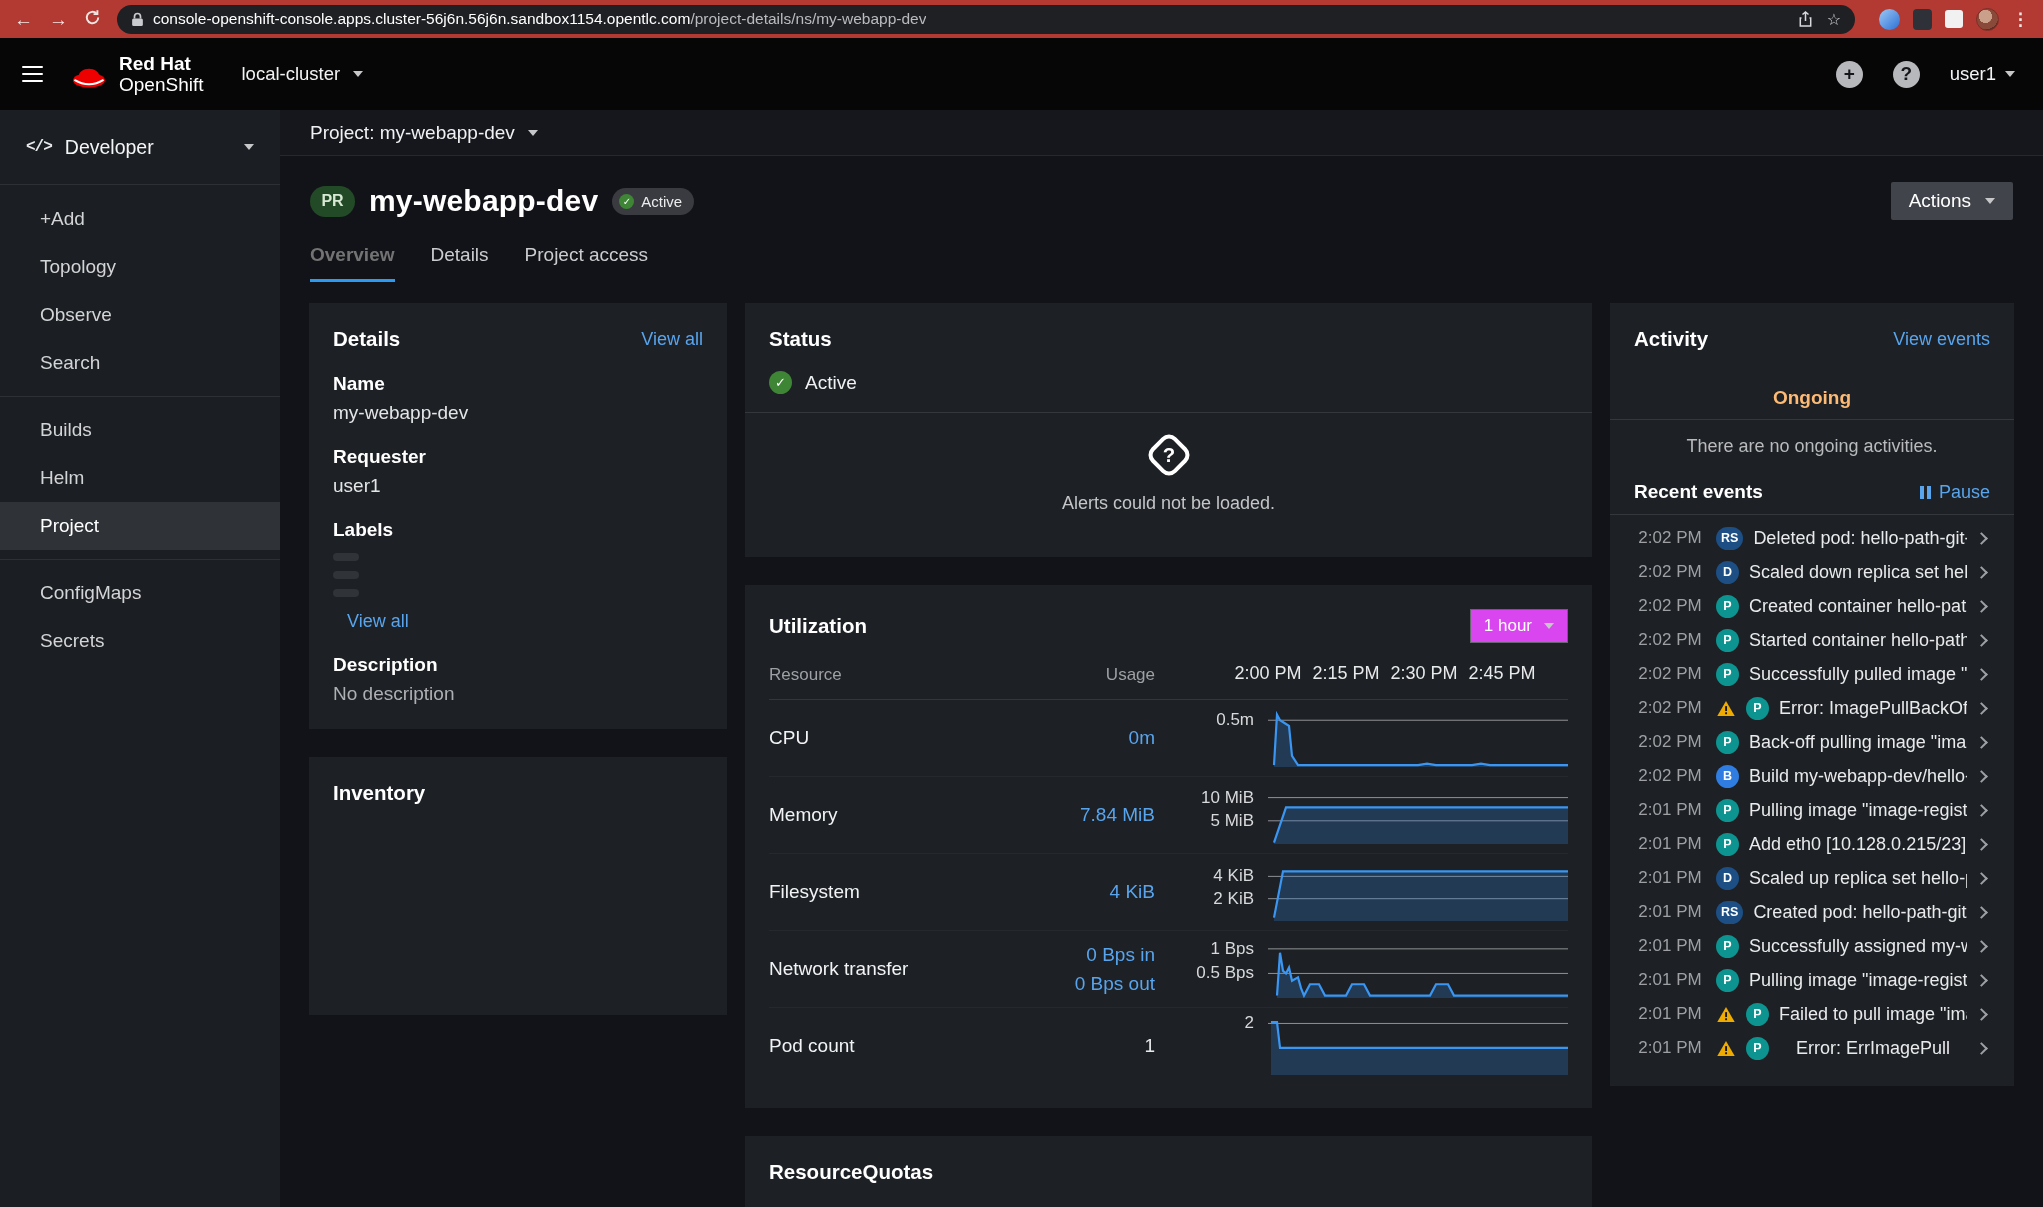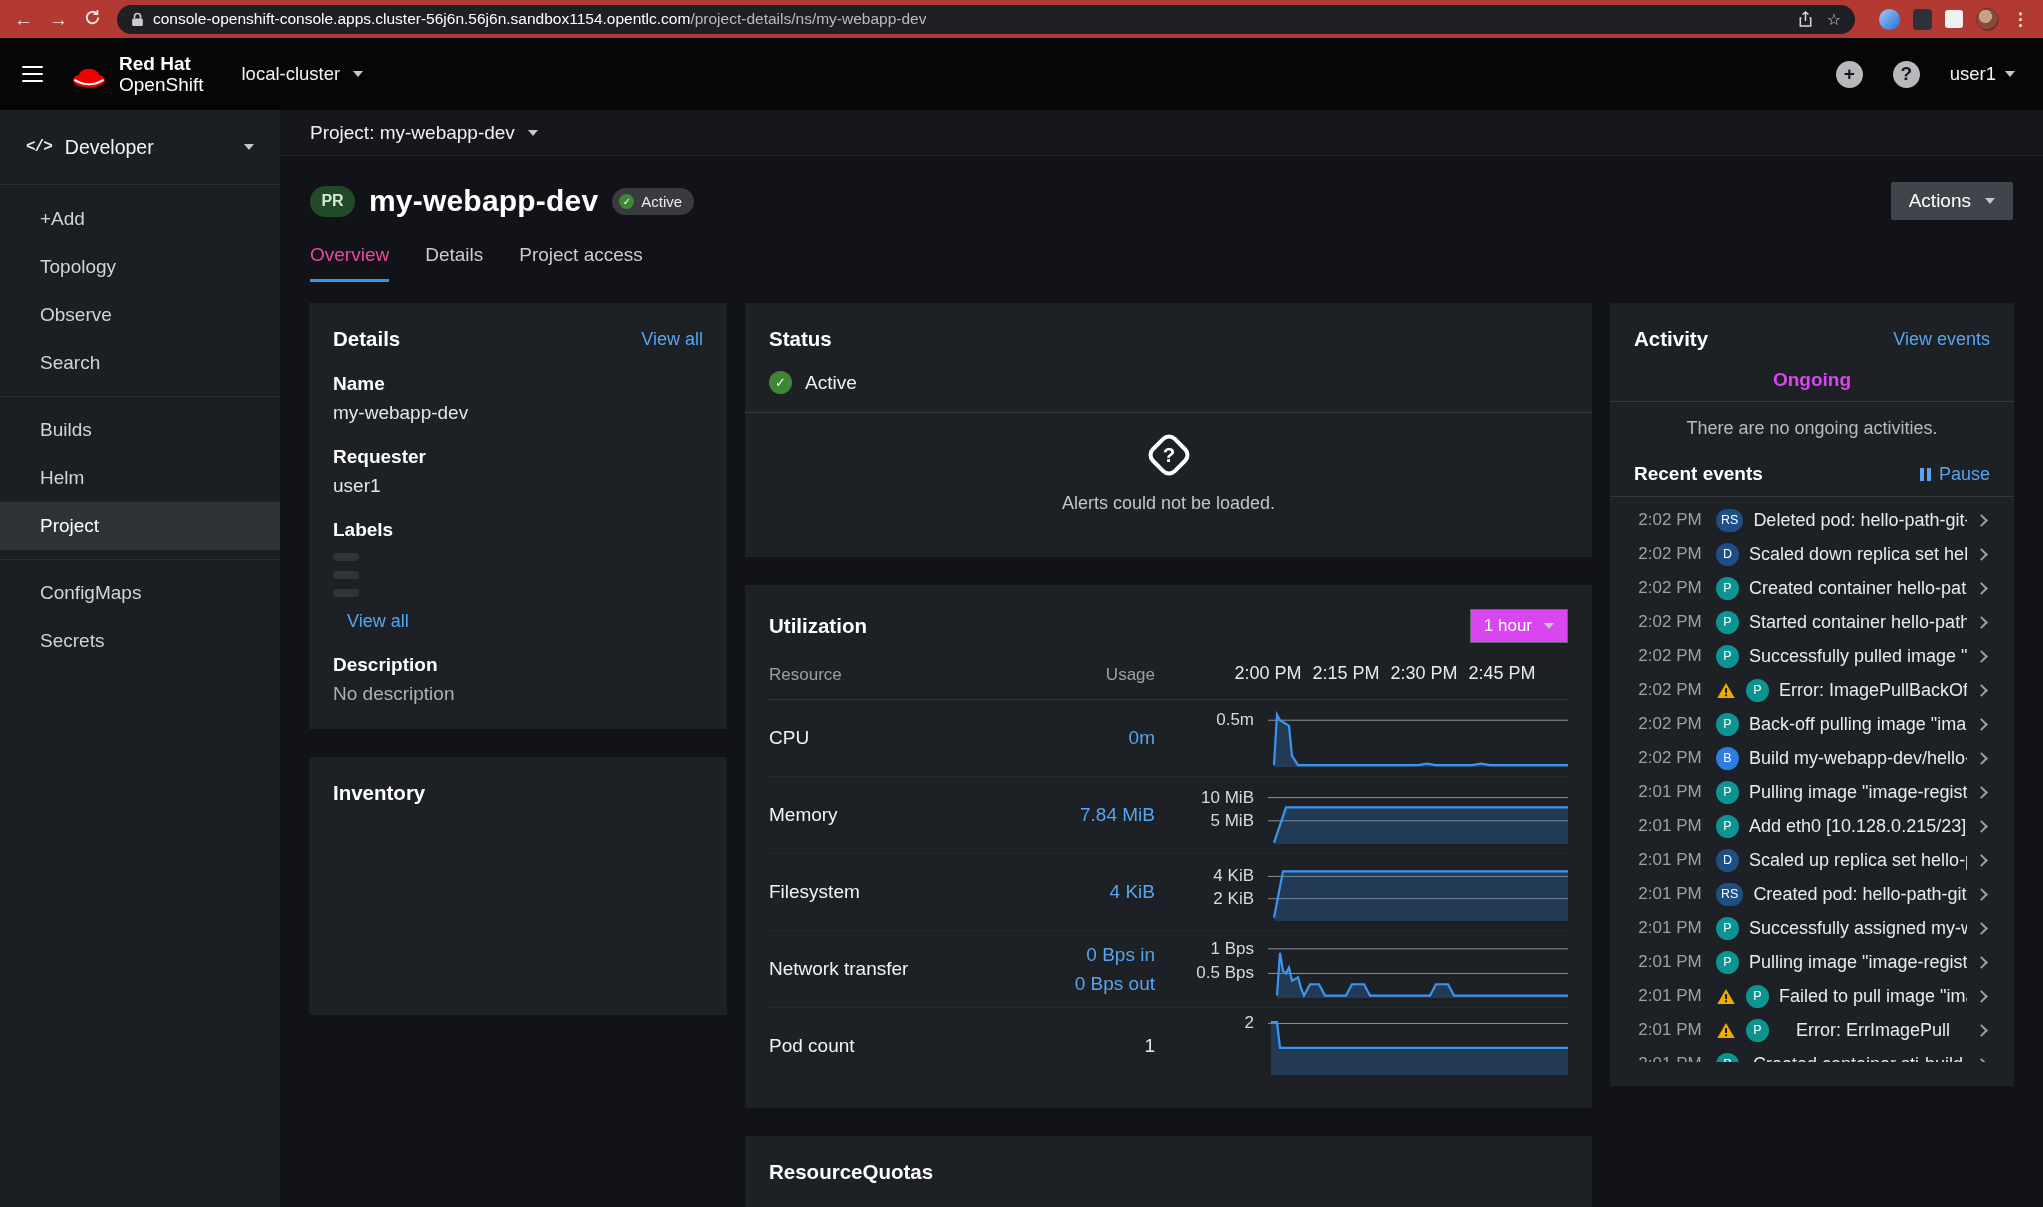--- a/index.html
+++ b/index.html
@@ -49,21 +49,21 @@
   .main { flex:1; display:flex; flex-direction:column; background:#121318; min-width:0; }
   .breadcrumb-bar { height:46px; flex:none; background:#16171c; border-bottom:1px solid #26282d; display:flex; align-items:center; gap:13px; padding:0 30px; font-size:19px; color:#f0f1f2; }
   .page-header { padding:26px 30px 0; display:flex; align-items:center; }
   .pr-badge { width:45px; height:31px; border-radius:16px; background:#234a26; color:#d7e8d4; font-weight:bold; font-size:16px; display:flex; align-items:center; justify-content:center; margin-right:14px; }
   .page-title { font-size:30px; font-weight:bold; color:#fff; letter-spacing:.2px; }
   .status-pill { margin-left:14px; background:#393b40; border-radius:15px; height:27px; display:flex; align-items:center; gap:7px; padding:0 12px 0 7px; font-size:15px; color:#eceded; }
   .check-circle { width:15px; height:15px; border-radius:50%; background:#3e8635; color:#fff; font-size:10px; display:flex; align-items:center; justify-content:center; }
   .actions-btn { margin-left:auto; background:#41444a; color:#fff; font-size:19px; padding:8px 18px; display:flex; align-items:center; gap:14px; cursor:pointer; border-radius:2px; }
   .tabs { display:flex; gap:36px; padding:0 30px; margin-top:24px; }
   .tab { font-size:19px; color:#cbcccе; color:#cbccce; padding-bottom:13px; cursor:pointer; border-bottom:3.5px solid transparent; }
-  .tab.active { color:#ec4899; border-bottom-color:#2b9af3; }
+  .tab.active { color:#737373; border-bottom-color:#2b9af3;font-weight:bold; }
 
   .content { display:flex; gap:18px; padding:21px 29px 0; align-items:flex-start; flex:1; overflow:hidden; }
   .col1 { width:418px; flex:none; display:flex; flex-direction:column; gap:28px; }
   .col2 { width:847px; flex:none; display:flex; flex-direction:column; gap:28px; }
   .col3 { flex:1; min-width:0;text-align:center; }
   .card { background:#1d2025; padding:24px; }
   .card-title { font-size:20.5px; font-weight:bold; color:#fff; }
   .card-head { display:flex; align-items:center; justify-content:space-between; }
   .link { color:#58a5ee; font-size:18px; cursor:pointer; text-decoration:none; }
 
@@ -104,31 +104,31 @@
   .util-ylabels span { position:absolute; right:14px; transform:translateY(-50%); font-size:17px; color:#d8d9db; white-space:nowrap; }
   .util-chart { position:relative; height:58px; }
   .spark-svg { position:absolute; inset:0; width:100%; height:100%; overflow:visible; }
 
   
   .rq-card { min-height:210px; }
   .rq-empty { margin-top:20px; font-size:18.5px; color:#aeb0b3; }
 
   
   .activity-card { height:783px; overflow:hidden; display:flex; flex-direction:column; }
-  .act-sub { font-size:19px; font-weight:bold; color:#d946ef; margin-top:18px; padding-bottom:10px; }
+  .act-sub { font-size:19px; font-weight:bold; color:#fdba74; margin-top:36px; padding-bottom:10px; }
   .act-div { border-top:1px solid #34373c; margin:0 -24px; }
   .act-empty { font-size:18px; color:#b9babc; margin:16px 0 6px; }
   .recent-row { display:flex; align-items:center; justify-content:space-between; margin-top:18px; padding-bottom:11px; }
   .recent-label { font-size:19px; font-weight:bold; color:#fff; }
   .pause-wrap { display:flex; align-items:center; gap:8px; cursor:pointer; }
   .pause-icon { width:11px; height:13px; border-left:4px solid #58a5ee; border-right:4px solid #58a5ee; }
   .events { margin-top:6px; overflow:hidden; }
   .event-row { display:flex; align-items:center; gap:10px; height:34px; cursor:pointer; }
   .event-time { width:72px; flex:none; color:#9ea0a3; font-size:17px; }
-  .badge { min-width:23px; height:23px; border-radius:12px; padding:0 5px; color:#fff; font-size:12.5px; font-weight:normal; display:inline-flex; align-items:center; justify-content:center; flex:none; }
+  .badge { min-width:23px; height:23px; border-radius:12px; padding:0 5px; color:#fff; font-size:12.5px; font-weight:bold; display:inline-flex; align-items:center; justify-content:center; flex:none; }
   .event-text { flex:1; min-width:0; font-size:18px; color:#e9eaeb; white-space:nowrap; overflow:hidden; }
   .chev { width:9px; height:9px; border-top:2.4px solid #9ea0a3; border-right:2.4px solid #9ea0a3; transform:rotate(45deg); flex:none; margin-right:4px; }
   .warn-icon { flex:none; }
 </style>
 </head>
 <body>
 
 <div class="browser-bar">
   <span class="bnav">←</span>
   <span class="bnav">→</span>

